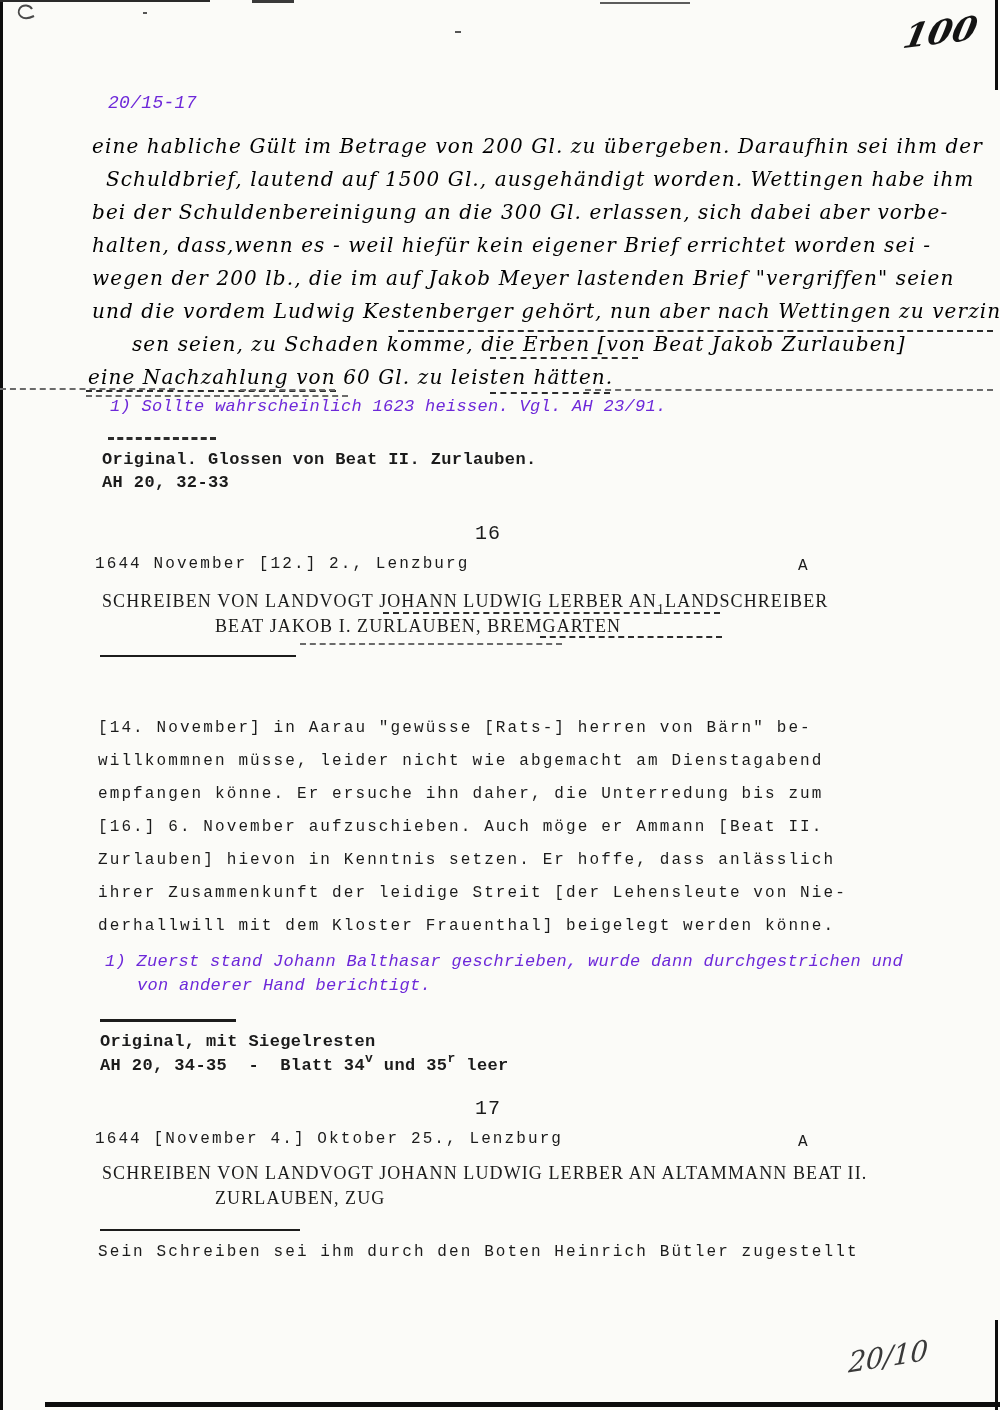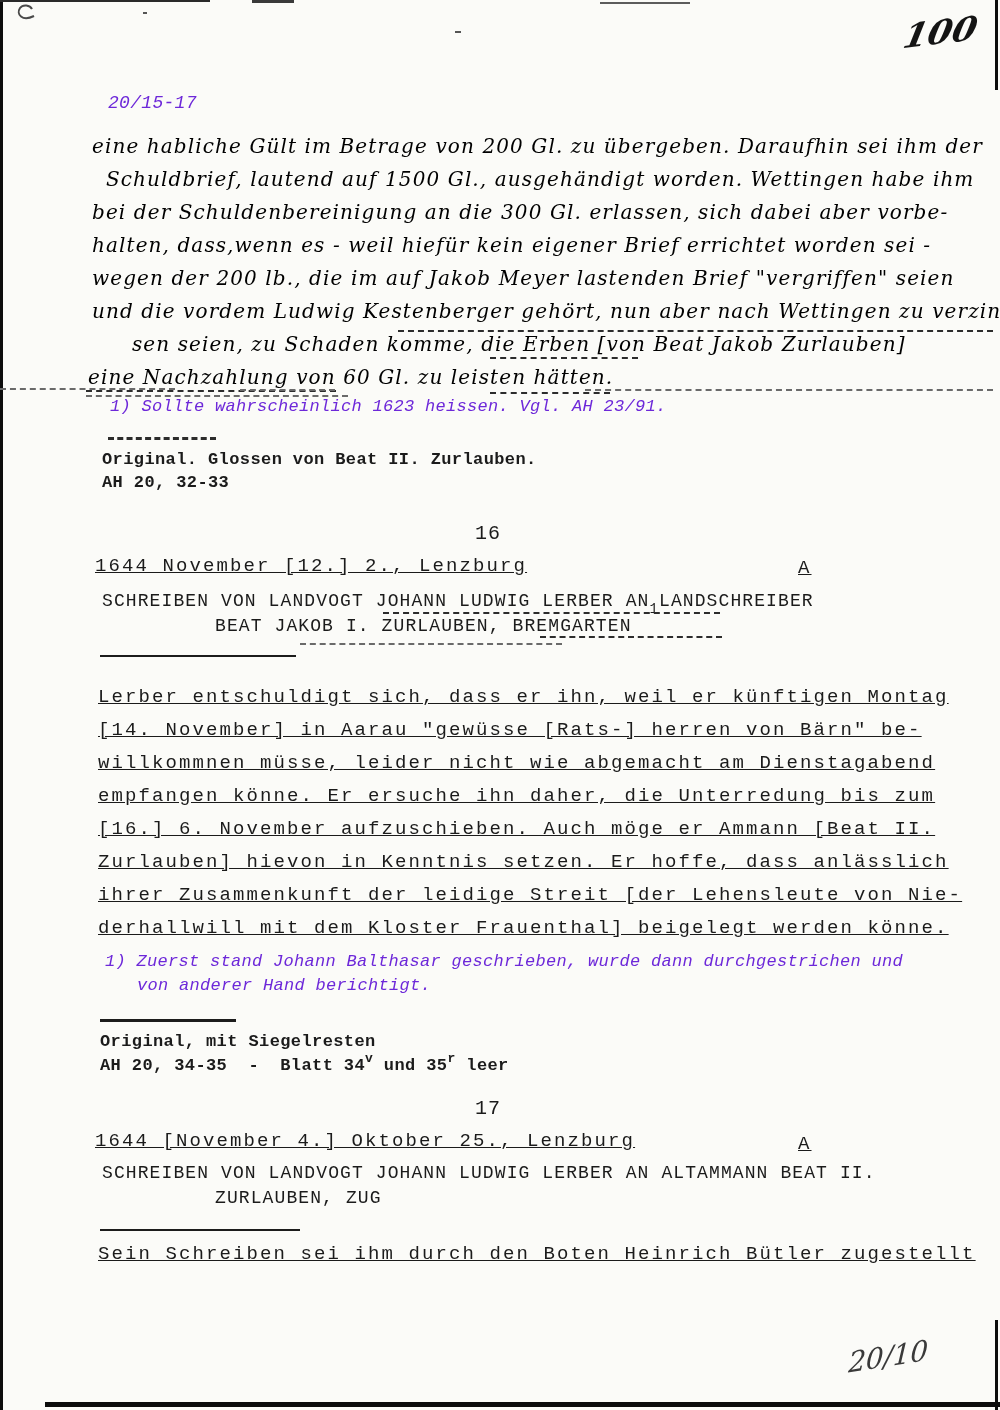--- a/index.html
+++ b/index.html
@@ -4,22 +4,22 @@
 <style>
   html,body{margin:0;padding:0;background:#e8e8e4;}
   #page{
     position:relative;
     width:1000px;height:1410px;
     background:#fbfbf8;
     overflow:hidden;
     font-family:"Liberation Mono",monospace;
   }
   .t{position:absolute;white-space:pre;color:#1b1b1b;}
-  .body{font-size:19px;letter-spacing:2.1px;text-decoration:underline;}
-  .head{font-size:18px;letter-spacing:1.1px;}
+  .body{font-size:16px;letter-spacing:2.1px;}
+  .head{font-size:18px;letter-spacing:1.1px;font-family:Liberation Serif, serif;}
   .src{font-size:17px;letter-spacing:0.4px;font-weight:bold;}
   .num{font-size:20px;letter-spacing:1px;}
   .script{font-family:"DejaVu Serif",serif;font-style:italic;font-size:20px;letter-spacing:1.1px;color:#000000;}
   .fn{font-family:"Liberation Mono",monospace;font-style:italic;font-size:17px;letter-spacing:0.3px;color:#6d28d9;}
   .sup{font-size:13px;position:relative;top:-8px;}
   .sub{font-size:14px;position:relative;top:7px;}
   .hw{font-family:"DejaVu Serif",serif;font-style:italic;font-weight:bold;color:#141414;}
   .dash{position:absolute;border-top:2px dashed #2c2c2c;height:0;}
   .dashlight{position:absolute;border-top:2px dashed #6a6a6a;height:0;}
   .rule{position:absolute;background:#1c1c1c;height:2px;}
@@ -80,21 +80,20 @@
   <div class="t body" style="left:798px;top:557px;">A</div>
 
   <div class="t head" style="left:102px;top:591px;"><span>SCHREIBEN VON LANDVOGT JOHANN LUDWIG LERBER AN</span><span class="sub">1</span><span>LANDSCHREIBER</span></div>
   <div class="t head" style="left:215px;top:616px;">BEAT JAKOB I. ZURLAUBEN, BREMGARTEN</div>
   <div class="dash" style="left:383px;top:612px;width:337px;"></div>
   <div class="dash" style="left:540px;top:636px;width:182px;"></div>
   <div class="dashlight" style="left:300px;top:643px;width:262px;"></div>
 
   <div class="rule" style="left:100px;top:655px;width:196px;"></div>
 
-  <div class="t body" style="left:98px;top:686px;">Lerber entschuldigt sich, dass er ihn, weil er künftigen Montag</div>
   <div class="t body" style="left:98px;top:719px;">[14. November] in Aarau "gewüsse [Rats-] herren von Bärn" be-</div>
   <div class="t body" style="left:98px;top:752px;">willkommnen müsse, leider nicht wie abgemacht am Dienstagabend</div>
   <div class="t body" style="left:98px;top:785px;">empfangen könne. Er ersuche ihn daher, die Unterredung bis zum</div>
   <div class="t body" style="left:98px;top:818px;">[16.] 6. November aufzuschieben. Auch möge er Ammann [Beat II.</div>
   <div class="t body" style="left:98px;top:851px;">Zurlauben] hievon in Kenntnis setzen. Er hoffe, dass anlässlich</div>
   <div class="t body" style="left:98px;top:884px;">ihrer Zusammenkunft der leidige Streit [der Lehensleute von Nie-</div>
   <div class="t body" style="left:98px;top:917px;">derhallwill mit dem Kloster Frauenthal] beigelegt werden könne.</div>
 
   <div class="t fn" style="left:105px;top:952px;">1) Zuerst stand Johann Balthasar geschrieben, wurde dann durchgestrichen und</div>
   <div class="t fn" style="left:137px;top:976px;">von anderer Hand berichtigt.</div>

